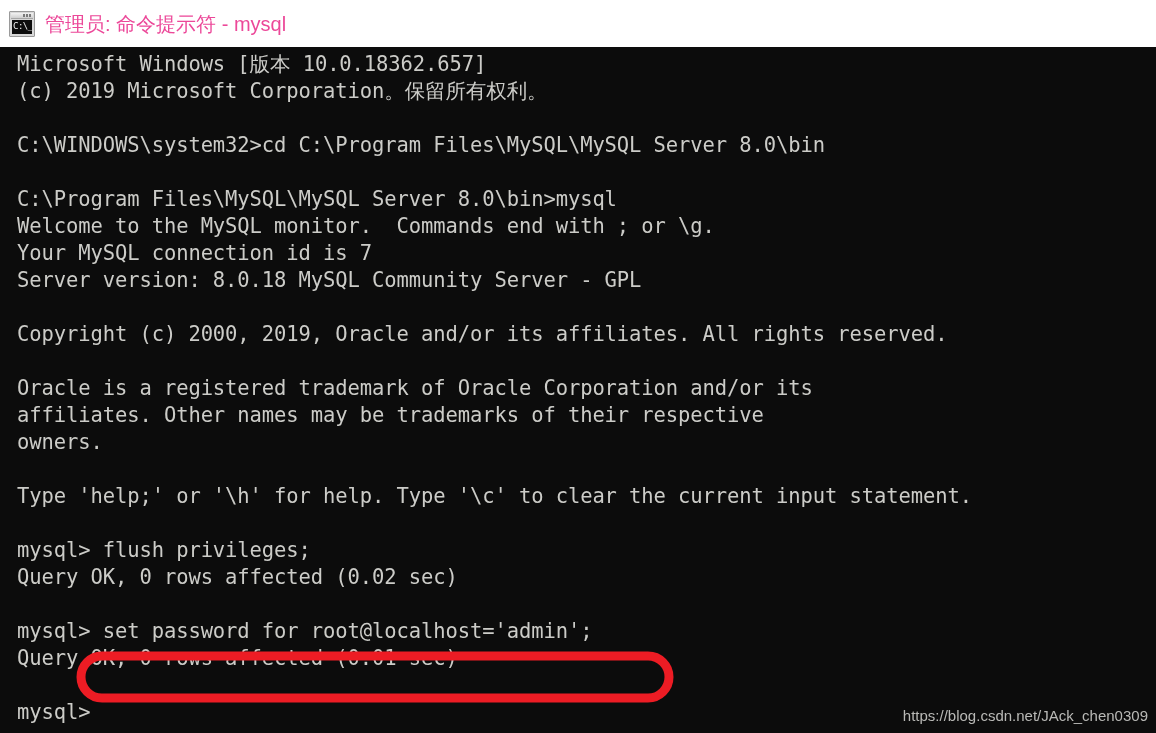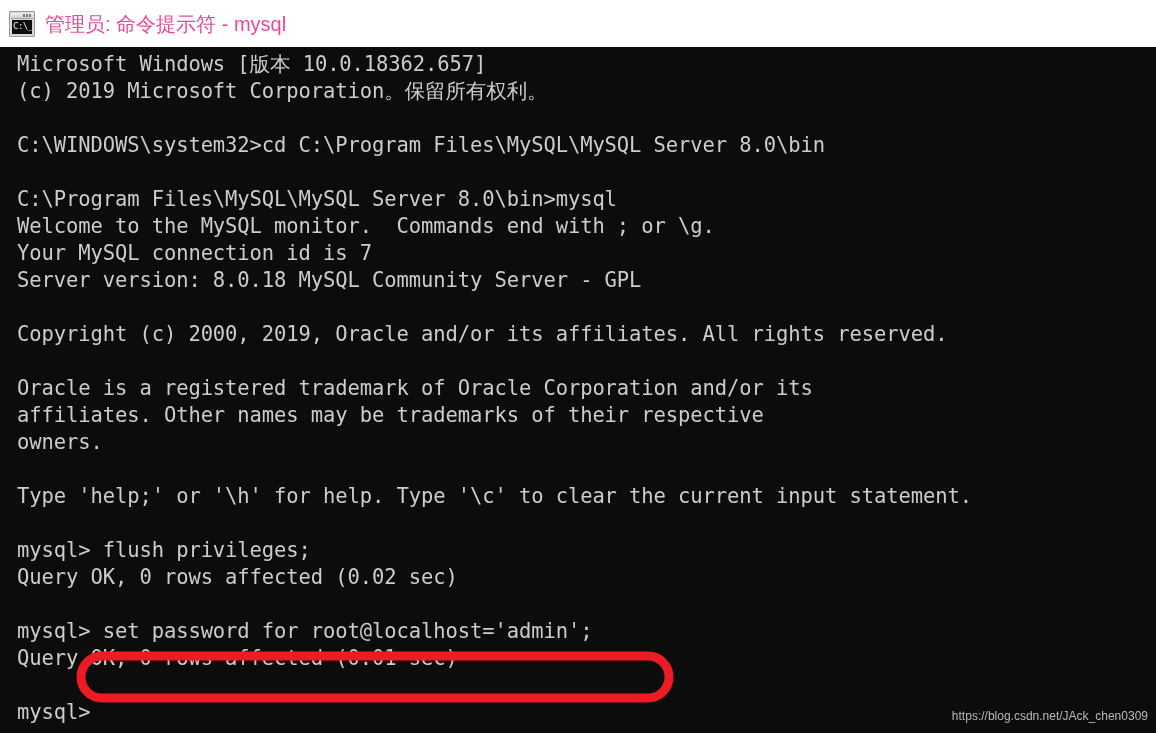--- a/index.html
+++ b/index.html
@@ -133,21 +133,21 @@
     stroke: #ed1c24;
     stroke-width: 9;
   }
 
   
   #watermark {
     position: absolute;
     right: 8px;
     bottom: 8px;
     color: #b9b9b6;
-    font-size: 12px;
+    font-size: 15px;
     line-height: 18px;
     font-family: "Liberation Sans", sans-serif;
     white-space: nowrap;
   }
 </style>
 </head>
 <body>
 
 <div id="window">
 

